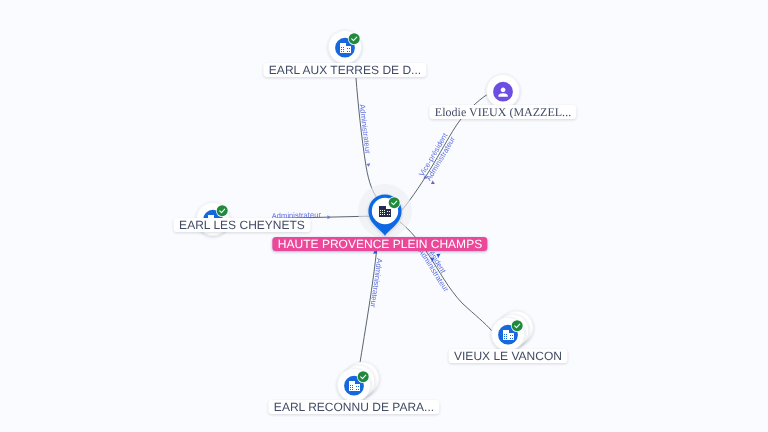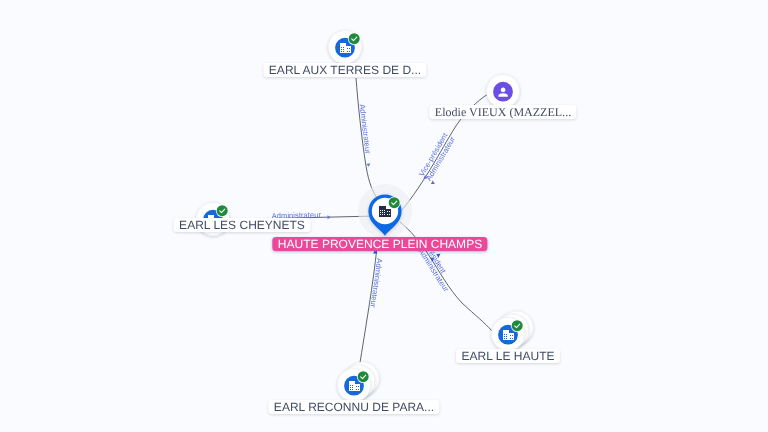--- a/index.html
+++ b/index.html
@@ -131,21 +131,21 @@
           <circle cx="0" cy="0" r="16.5" fill="#fff" stroke="#edeff2" stroke-width="0.7" filter="url(#shvancon)"></circle>
           <circle cx="0" cy="0.7" r="9.9" fill="#1668dc"></circle>
           <g transform="translate(-5,-4)">
             <path fill="#ffffff" d="M0,0 H6 V3 H11 V10 H0 Z M1,4 v1 h1 v-1 Z M1,6 v1 h1 v-1 Z M1,8 v1 h1 v-1 Z M3,4 v1 h1 v-1 Z M3,6 v1 h1 v-1 Z M3,8 v1 h1 v-1 Z M7,5 v1 h1 v-1 Z M7,7.5 v1 h1 v-1 Z M9,5 v1 h1 v-1 Z M9,7.5 v1 h1 v-1 Z" fill-rule="evenodd" shape-rendering="crispEdges"></path>
           </g>
           <circle cx="9.2" cy="-8.3" r="6.3" fill="#ffffff" opacity="0.92"></circle>
           <circle cx="9.2" cy="-8.3" r="5.5" fill="#1f8a3b"></circle>
           <path d="M6.699999999999999,-8.15 l1.8,1.85 l3.25,-3.55" fill="none" stroke="#fff" stroke-width="1.05" stroke-linecap="round" stroke-linejoin="round"></path>
         </svg>
       </div>
-      <div class="nodelabel" style="left: 508px; top: 348.5px;">EARL LE HAUTE</div>
+      <div class="nodelabel" style="left: 508px; top: 348.5px;">VIEUX LE VANCON</div>
       <div class="node" style="position: absolute; left: 354px; top: 384.5px;">
         <svg width="96" height="110" viewBox="-48 -48 96 110" style="position: absolute; left: -48px; top: -48px; overflow: visible;">
           <defs>
             <filter id="shgaec" x="-60%" y="-60%" width="240%" height="240%">
               <feDropShadow dx="0" dy="1" stdDeviation="1.4" flood-color="#2b3a56" flood-opacity="0.22"></feDropShadow>
             </filter>
           </defs>
           <circle cx="8.5" cy="-6.5" r="16.5" fill="#fff" stroke="#ebedf0" stroke-width="0.7" filter="url(#shgaec)"></circle>
           <circle cx="4.3" cy="-3.3" r="16.5" fill="#fff" stroke="#ebedf0" stroke-width="0.7" filter="url(#shgaec)"></circle>
           <circle cx="0" cy="0" r="16.5" fill="#fff" stroke="#edeff2" stroke-width="0.7" filter="url(#shgaec)"></circle>

